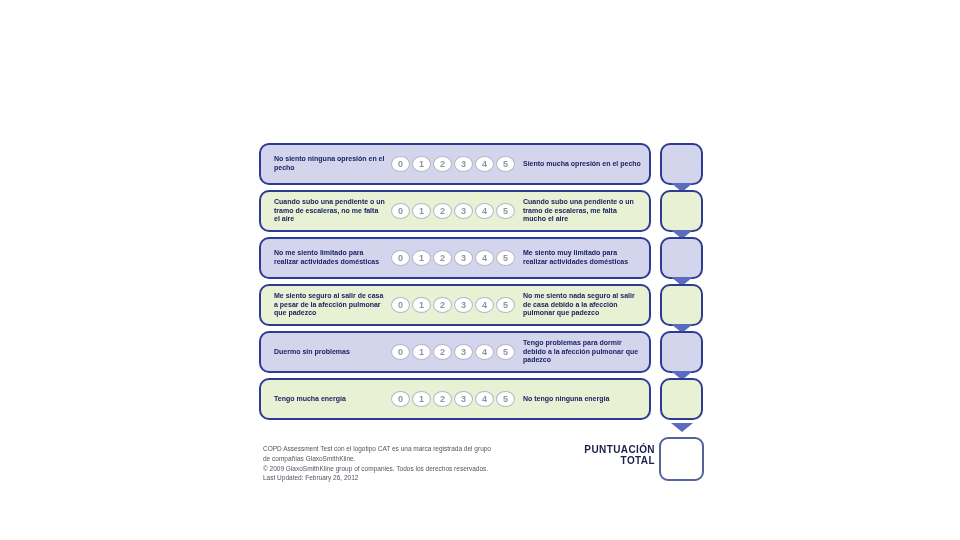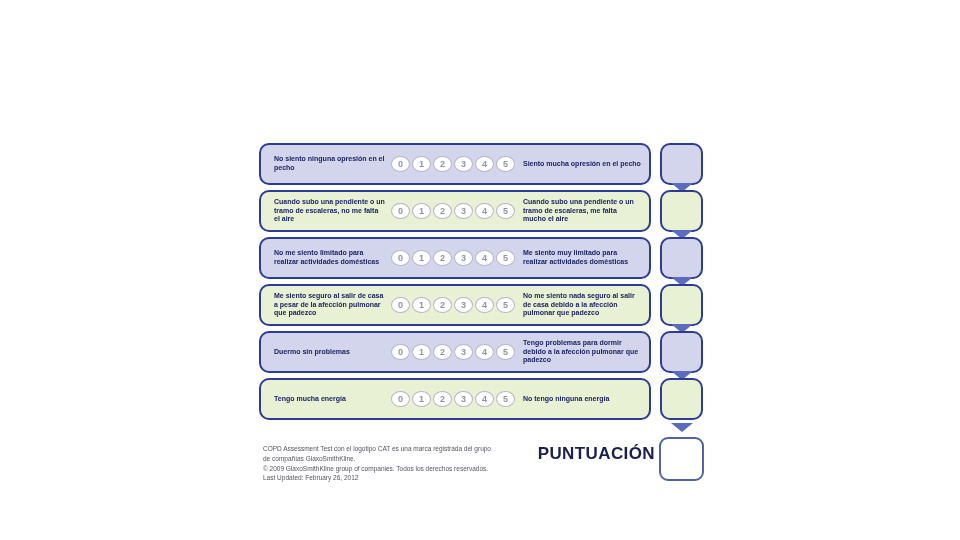--- a/index.html
+++ b/index.html
@@ -43,21 +43,21 @@
     box-sizing:border-box; background:#ffffff; border:2px solid #52639e;
     border-radius:9px;
   }
   .copyright {
     position:absolute; left:263px; top:444px; width:250px;
     font-size:6.5px; color:#54545e; line-height:1.5;
   }
   .copyright div { white-space:nowrap; }
   .total-label {
     position:absolute; left:455px; top:444px; width:200px; text-align:right;
-    font-size:17px; font-weight:bold; color:#1b1f4e; line-height:1.12;
+    font-size:10px; font-weight:bold; color:#1b1f4e; line-height:1.12;
     letter-spacing:0.4px;
   }
 </style>
 </head>
 <body>
 
 <div class="canvas">
 
   <div class="rows">
     <div class="qrow bg-lavender">
@@ -153,15 +153,16 @@
 
   <div class="copyright">
     <div>COPD Assessment Test con el logotipo CAT es una marca registrada del grupo</div>
     <div>de compañías GlaxoSmithKline.</div>
     <div>© 2009 GlaxoSmithKline group of companies. Todos los derechos reservados.</div>
     <div>Last Updated: February 26, 2012</div>
   </div>
 
   <div class="total-label">
     <div>PUNTUACIÓN</div>
+    <div>TOTAL</div>
   </div>
 
 </div>
 
 </body></html>

